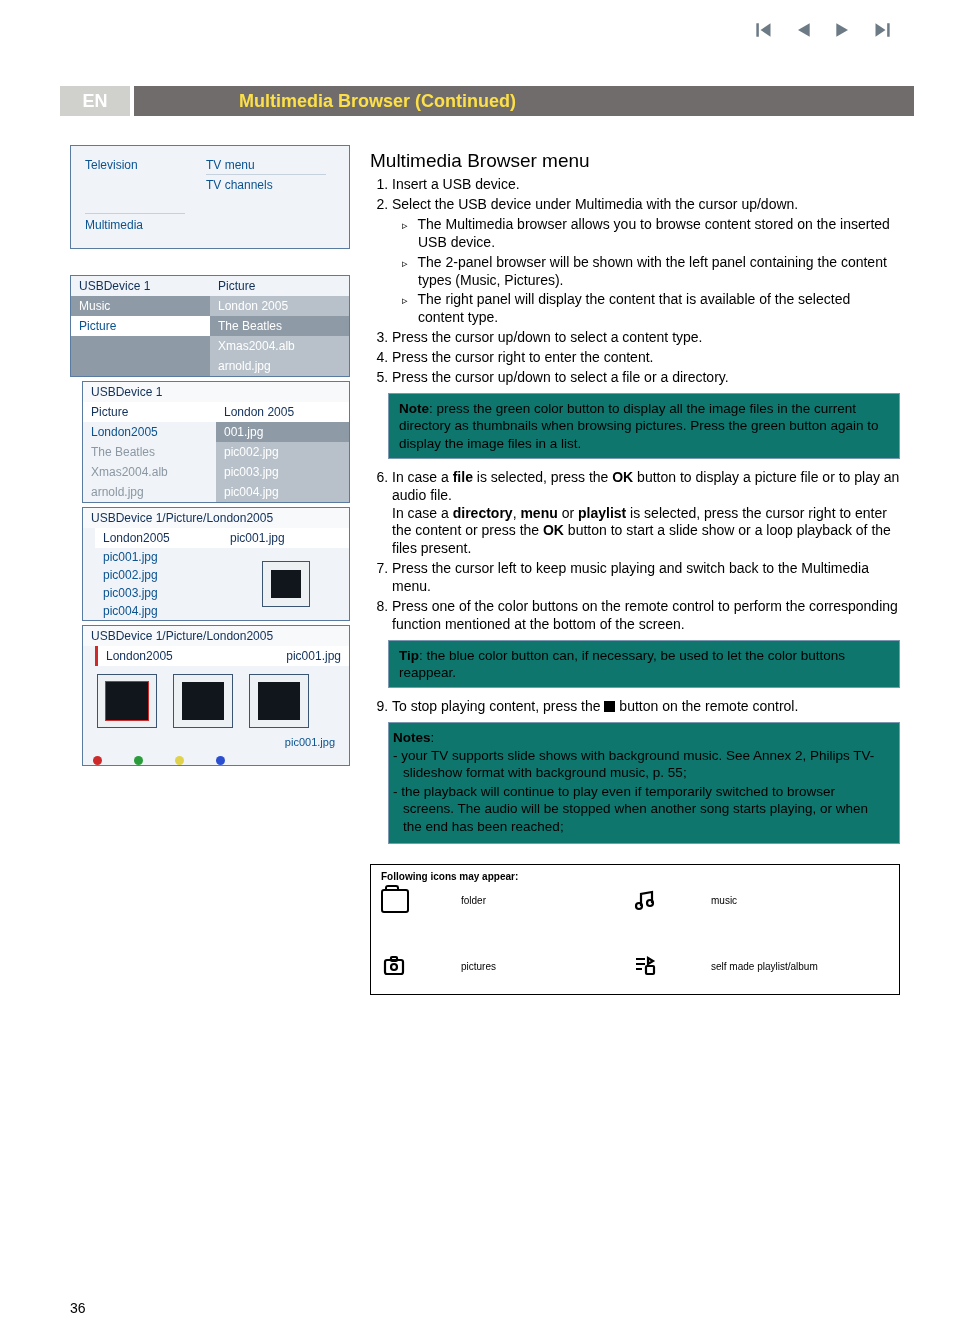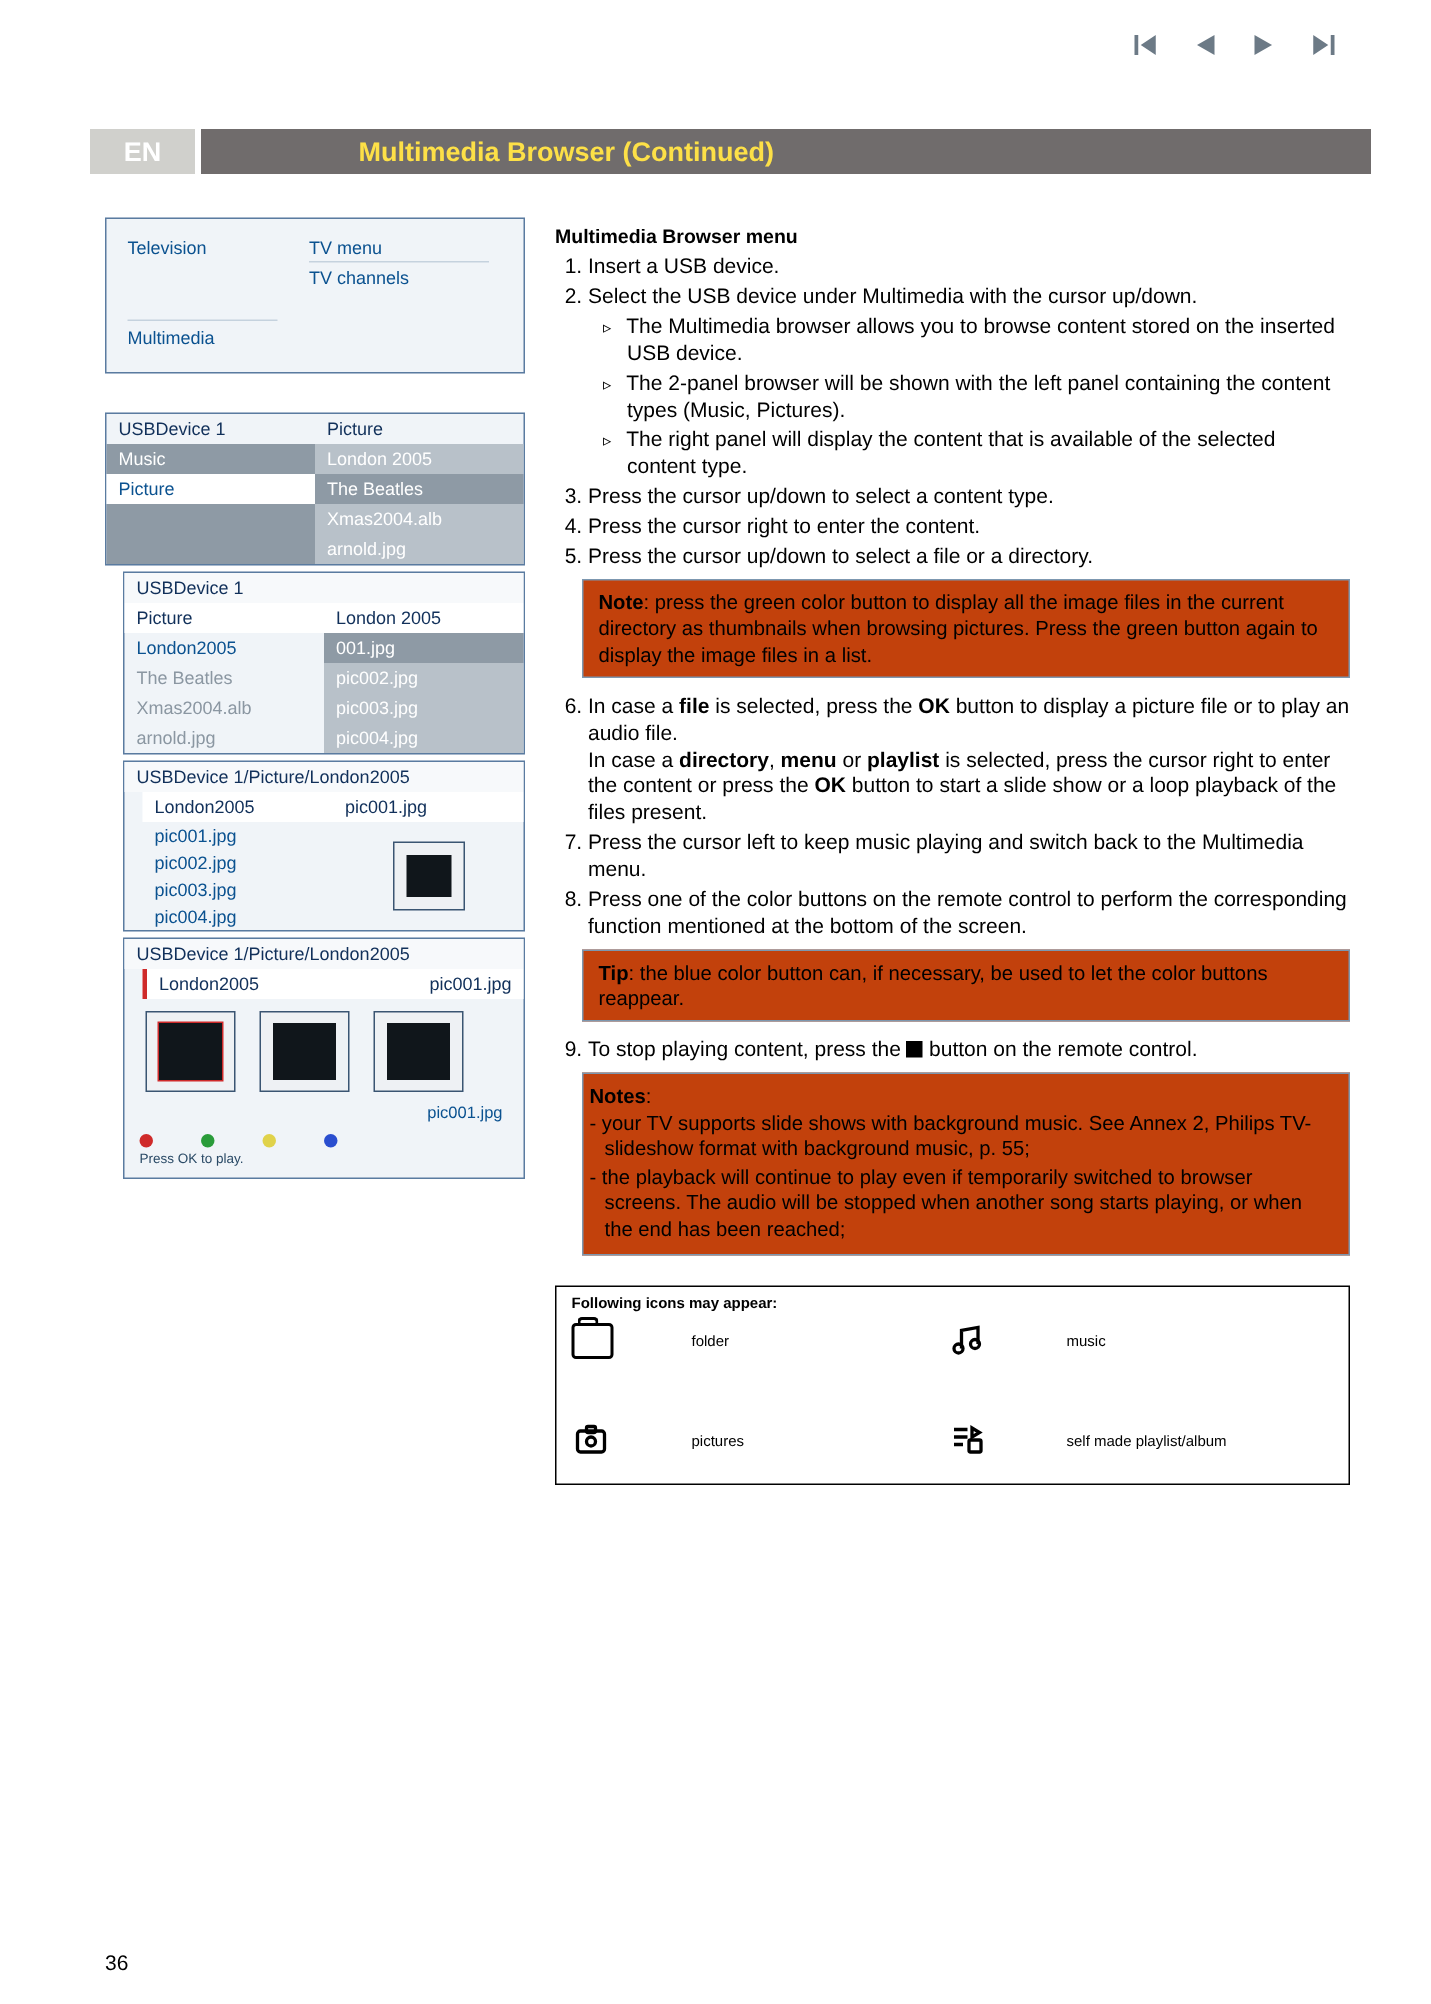--- a/index.html
+++ b/index.html
@@ -115,33 +115,33 @@
   
   .rightcol {
     position: absolute;
     left: 370px;
     top: 150px;
     width: 530px;
     font-size: 14px;
     color: #000;
   }
   .rightcol h4 {
-    font-size: 13px;
+    font-size: 19px;
     margin: 0 0 4px 0;
     color: #000;
-    font-weight: bold;
+    font-weight: normal;
   }
   ol.num { margin: 2px 0 4px 0; padding-left: 22px; }
   ol.num li { margin-bottom: 2px; line-height: 1.28; }
   .sub { list-style: none; padding-left: 10px; margin: 2px 0; }
   .sub li { text-indent: -16px; padding-left: 16px; margin-bottom: 2px; line-height: 1.28; }
   .sub li::before { content: "▹"; color: #000; margin-right: 10px; font-size: 11px; }
   .calloutbox {
     border: 1px solid #7c97b0;
-    background: #c2410c;
+    background: #0f766e;
     padding: 6px 10px;
     margin: 6px 0 10px 18px;
     font-size: 13.5px;
     line-height: 1.28;
   }
   .stopsq { display: inline-block; width: 11px; height: 11px; background: #000; vertical-align: -1px; }
   .notes { padding-left: 4px; }
   .notes .dash { text-indent: -10px; padding-left: 10px; display: block; margin-bottom: 2px; line-height: 1.28; }
   
   .iconsbox {
@@ -285,21 +285,20 @@
             <div class="inner"></div>
           </div>
       </div>
       <div class="thumblabel">pic001.jpg</div>
       <div class="colorbtns">
         <div class="cdot" style="background:#cf2a2a"></div>
         <div class="cdot" style="background:#2a9c3a"></div>
         <div class="cdot" style="background:#e0d24a"></div>
         <div class="cdot" style="background:#2a4ecf"></div>
       </div>
-      <div class="okhint">Press OK to play.</div>
     </div>
   </div>
 
   <div class="rightcol">
     <h4>Multimedia Browser menu</h4>
     <ol class="num">
       <li>Insert a USB device.</li>
       <li>
         <span>Select the USB device under Multimedia with the cursor up/down.</span>
         <ul class="sub">

